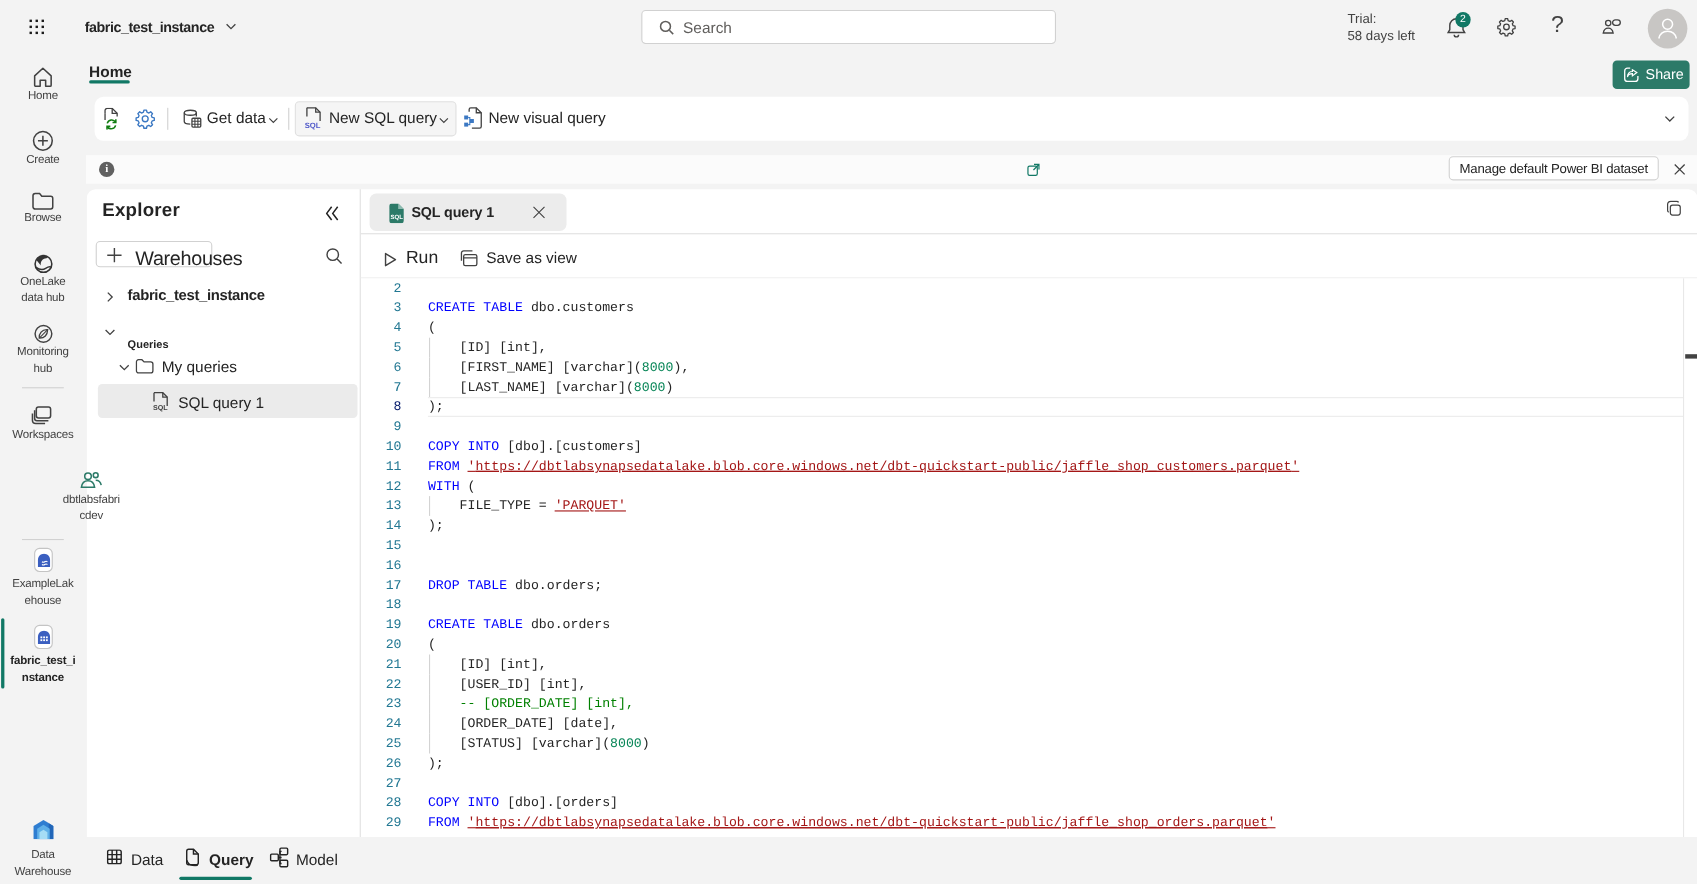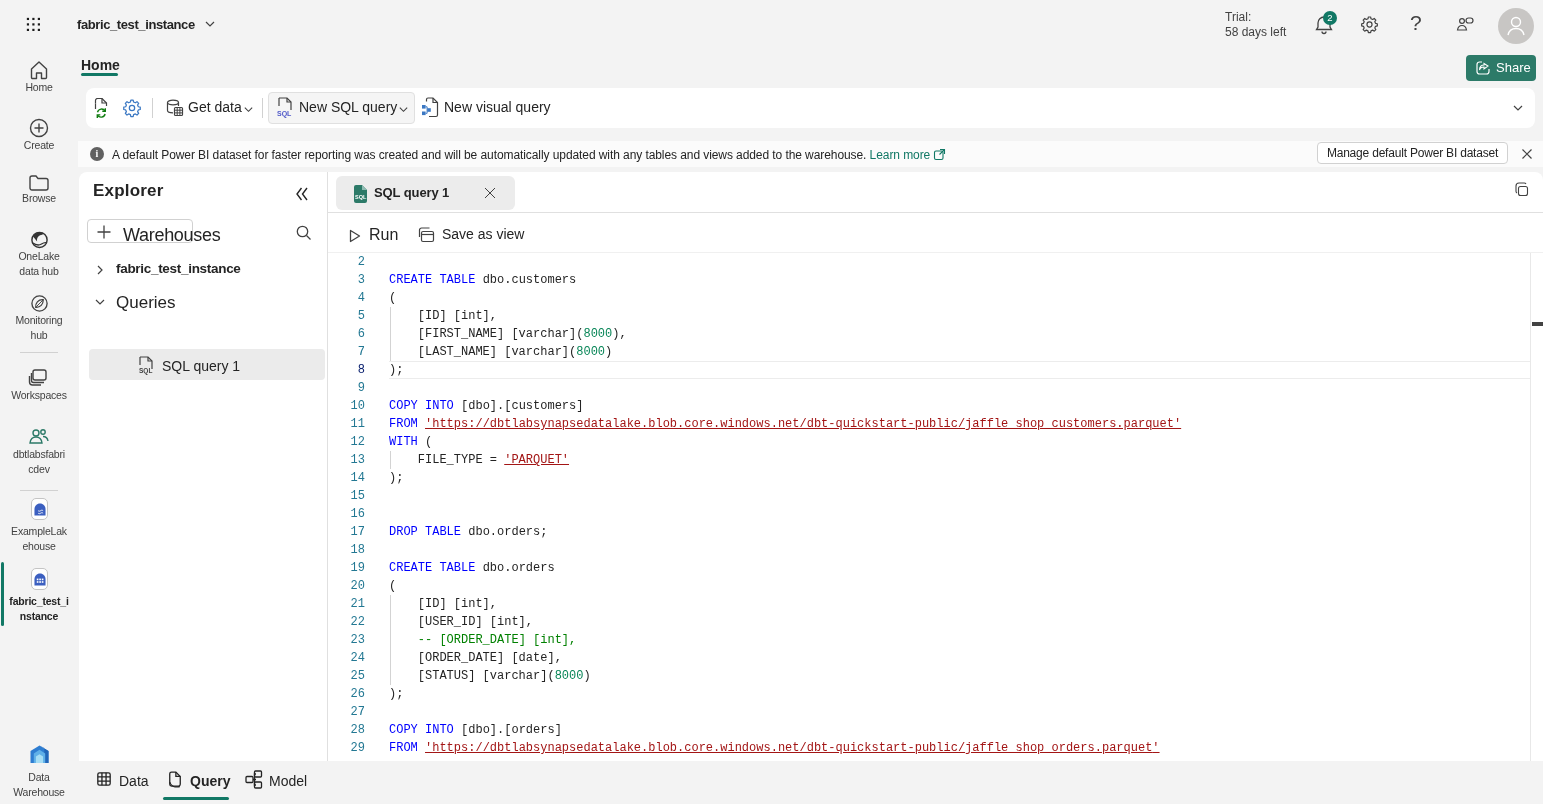--- a/index.html
+++ b/index.html
@@ -78,20 +78,27 @@
           <rect x="14" y="7.5" width="2.6" height="2.6"></rect>
         <rect x="1" y="14" width="2.6" height="2.6"></rect>
           <rect x="7.5" y="14" width="2.6" height="2.6"></rect>
           <rect x="14" y="14" width="2.6" height="2.6"></rect>
       </g>
     </svg>
     <div id="title">fabric_test_instance</div>
     <svg id="titlechev" width="12" height="12" viewBox="0 0 12 12">
         <path d="M2 4l4 4 4-4" fill="none" stroke="#424242" stroke-width="1.2"></path>
       </svg>
+    <div id="searchbox">
+      <svg class="mag" width="16" height="16" viewBox="0 0 16 16">
+          <circle cx="7" cy="7" r="4.5" fill="none" stroke="#605e5c" stroke-width="1.4"></circle>
+          <path d="M10.5 10.5L14 14" stroke="#605e5c" stroke-width="1.4"></path>
+        </svg>
+      <div class="ph">Search</div>
+    </div>
     <div id="trial">Trial:<br>58 days left</div>
     <svg class="topicon" style="left:1314px" width="20" height="20" viewBox="0 0 20 20">
         <path d="M10 2a6 6 0 0 0-6 6v4l-1.5 2.5h15L16 12V8a6 6 0 0 0-6-6z" fill="none" stroke="#424242" stroke-width="1.3"></path>
         <path d="M8 16.5a2 2 0 0 0 4 0" fill="none" stroke="#424242" stroke-width="1.3"></path>
       </svg>
     <div class="abs" style="left:1323px; top:11px; width:14px; height:14px; border-radius:50%; background:#117865; color:#fff; font-size:9.5px; text-align:center; line-height:14px;">2</div>
     <svg class="topicon" style="left:1360px" width="19" height="19" viewBox="0 0 24 24">
         <circle cx="12" cy="12" r="3.2" fill="none" stroke="#424242" stroke-width="1.5"></circle>
         <path d="M10.6 2.5h2.8l.5 2.3 2.1.9 2-1.3 2 2-1.3 2 .9 2.1 2.3.5v2.8l-2.3.5-.9 2.1 1.3 2-2 2-2-1.3-2.1.9-.5 2.3h-2.8l-.5-2.3-2.1-.9-2 1.3-2-2 1.3-2-.9-2.1-2.3-.5v-2.8l2.3-.5.9-2.1-1.3-2 2-2 2 1.3 2.1-.9z" fill="none" stroke="#424242" stroke-width="1.5" stroke-linejoin="round"></path>
       </svg>
@@ -167,21 +174,20 @@
         <path d="M4.6 9.8h1.5v3.2M4.6 16.3h1.5v-3.3" fill="none" stroke="#3b78c3" stroke-width="1"></path>
       </svg>
     <div class="tbtext" style="left:358px">New visual query</div>
     <svg class="abs" style="left:1426px; top:14px;" width="12" height="12" viewBox="0 0 12 12">
         <path d="M2 4l4 4 4-4" fill="none" stroke="#424242" stroke-width="1.2"></path>
       </svg>
   </div>
 
   <div id="banner">
     <div class="abs" style="left:12px; top:6px; width:14px; height:14px; border-radius:50%; background:#616161; color:#fff; font-size:10px; font-weight:700; text-align:center; line-height:14px; font-family:'Liberation Serif',serif;">i</div>
-    <div class="msg">A default Power BI dataset for faster reporting was created and will be automatically updated with any tables and views added to the warehouse. <span class="lm">Learn more</span></div>
     <svg class="abs" style="left:855px; top:7px;" width="13" height="13" viewBox="0 0 13 13">
         <rect x="1.5" y="3" width="8.5" height="8.5" rx="1.5" fill="none" stroke="#117865" stroke-width="1.1"></rect>
         <path d="M7 1.5h4.5V6M11 2L6.5 6.5" fill="none" stroke="#117865" stroke-width="1.1"></path>
       </svg>
     <div id="managebtn">Manage default Power BI dataset</div>
     <svg class="abs" style="left:1443px; top:7px;" width="12" height="12" viewBox="0 0 12 12">
         <path d="M1.5 1.5l9 9M10.5 1.5l-9 9" stroke="#424242" stroke-width="1.2"></path>
       </svg>
   </div>
 
@@ -205,21 +211,30 @@
       <div class="tree-row" style="top:81px;">
         <svg class="abs" style="left:15px; top:11px;" width="12" height="12" viewBox="0 0 12 12">
             <path d="M4 2l4 4-4 4" fill="none" stroke="#424242" stroke-width="1.2"></path>
           </svg>
         <span class="abs" style="left:37px; top:8px; font-weight:700; font-size:13.5px; letter-spacing:-0.3px;">fabric_test_instance</span>
       </div>
       <div class="tree-row" style="top:113px;">
         <svg class="abs" style="left:15px; top:11px;" width="12" height="12" viewBox="0 0 12 12">
             <path d="M2 4l4 4 4-4" fill="none" stroke="#424242" stroke-width="1.2"></path>
           </svg>
-        <span class="abs" style="left:37px; top:8px; font-weight:400; font-size:17px;">Queries</span>
+        <span class="abs" style="left:37px; top:23px; font-weight:700; font-size:10px;">Queries</span>
+      </div>
+      <div class="tree-row" style="top:145px;">
+        <svg class="abs" style="left:28px; top:11px;" width="12" height="12" viewBox="0 0 12 12">
+            <path d="M2 4l4 4 4-4" fill="none" stroke="#424242" stroke-width="1.2"></path>
+          </svg>
+        <svg class="abs" style="left:44px; top:9px;" width="17" height="14" viewBox="0 0 17 14">
+            <path d="M1 3a2 2 0 0 1 2-2h3l2 2h6a2 2 0 0 1 2 2v6a2 2 0 0 1-2 2H3a2 2 0 0 1-2-2z" fill="none" stroke="#424242" stroke-width="1.2"></path>
+          </svg>
+        <span class="abs" style="left:68px; top:8px;">My queries</span>
       </div>
       <div class="abs" style="left:10px; top:177px; width:236px; height:31px; background:#ebebeb; border-radius:4px;"></div>
       <div class="tree-row" style="top:177px;">
         <svg class="abs" style="left:59px; top:7px;" width="16" height="19" viewBox="0 0 16 19">
             <path d="M2 1h8l4 4v8" fill="none" stroke="#424242" stroke-width="1.2"></path>
             <path d="M10 1v4h4" fill="none" stroke="#424242" stroke-width="1.2"></path>
             <path d="M2 1v8" fill="none" stroke="#424242" stroke-width="1.2"></path>
             <text x="1" y="17" font-size="6.5" font-weight="bold" fill="#424242" font-family="Liberation Sans">SQL</text>
           </svg>
         <span class="abs" style="left:83px; top:9px;">SQL query 1</span>
@@ -383,21 +398,21 @@
     </div>
     <div class="abs" style="left:20px; top:304px; width:38px; height:1px; background:#d1d1d1;"></div>
     <div class="rail-item" style="top:320px;">
       <svg class="railsvg" width="22" height="20" viewBox="0 0 22 20">
           <rect x="5" y="2" width="13" height="10" rx="2" fill="none" stroke="#424242" stroke-width="1.4"></rect>
           <path d="M3.5 5v7.5a2 2 0 0 0 2 2H16" fill="none" stroke="#424242" stroke-width="1.4"></path>
           <path d="M1.5 8v6a3 3 0 0 0 3 3H13" fill="none" stroke="#424242" stroke-width="1.4"></path>
         </svg>
       <div class="rail-label">Workspaces</div>
     </div>
-    <div class="rail-item" style="top:379px;">
+    <div class="rail-item" style="top:379px;margin-left:44px;">
       <svg class="railsvg" width="24" height="20" viewBox="0 0 24 20">
           <circle cx="9" cy="6" r="3" fill="none" stroke="#2c7a68" stroke-width="1.4"></circle>
           <circle cx="16" cy="5" r="2.2" fill="none" stroke="#2c7a68" stroke-width="1.4"></circle>
           <path d="M3 16c.5-4 3-6 6-6s5.5 2 6 6z" fill="none" stroke="#2c7a68" stroke-width="1.4"></path>
           <path d="M16 9.5c2.5 0 4.5 1.5 5 4.5" fill="none" stroke="#2c7a68" stroke-width="1.4"></path>
         </svg>
       <div class="rail-label">dbtlabsfabri<br>cdev</div>
     </div>
     <div class="abs" style="left:20px; top:442px; width:38px; height:1px; background:#d1d1d1;"></div>
     <div class="rail-item" style="top:450px;">

